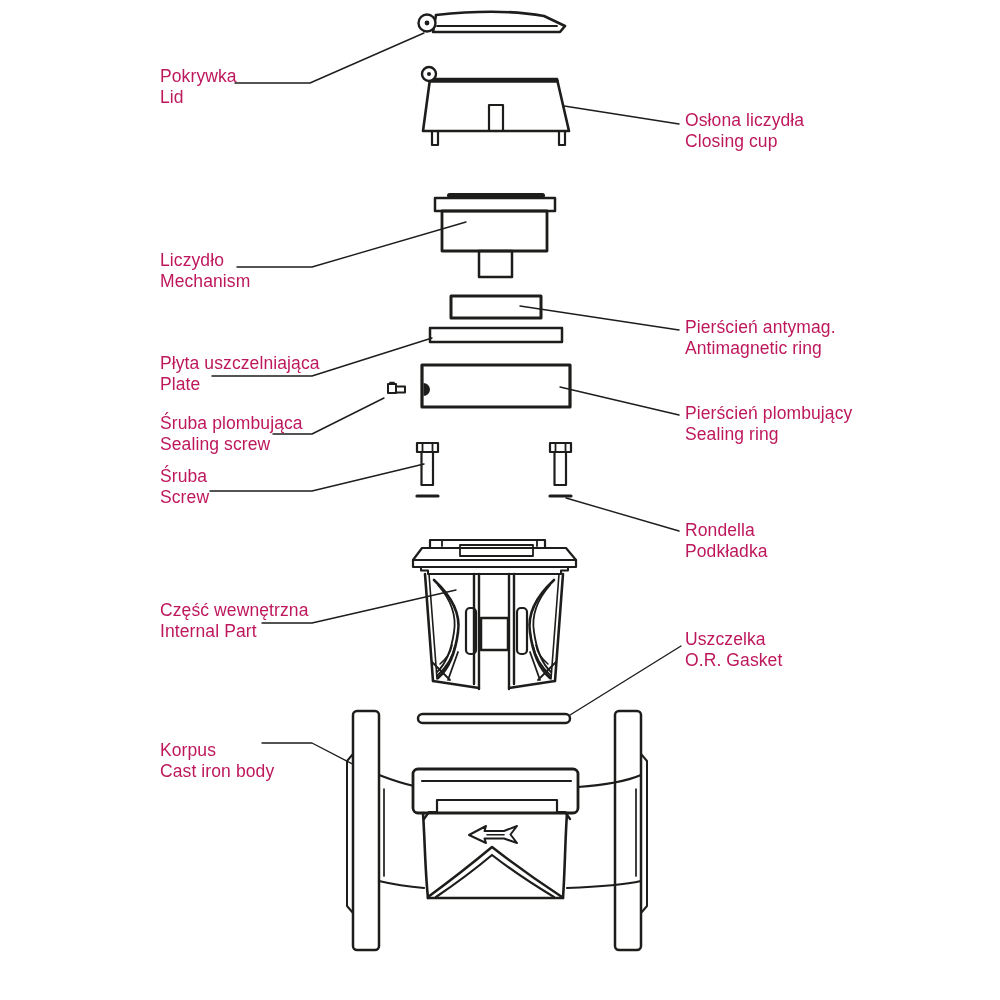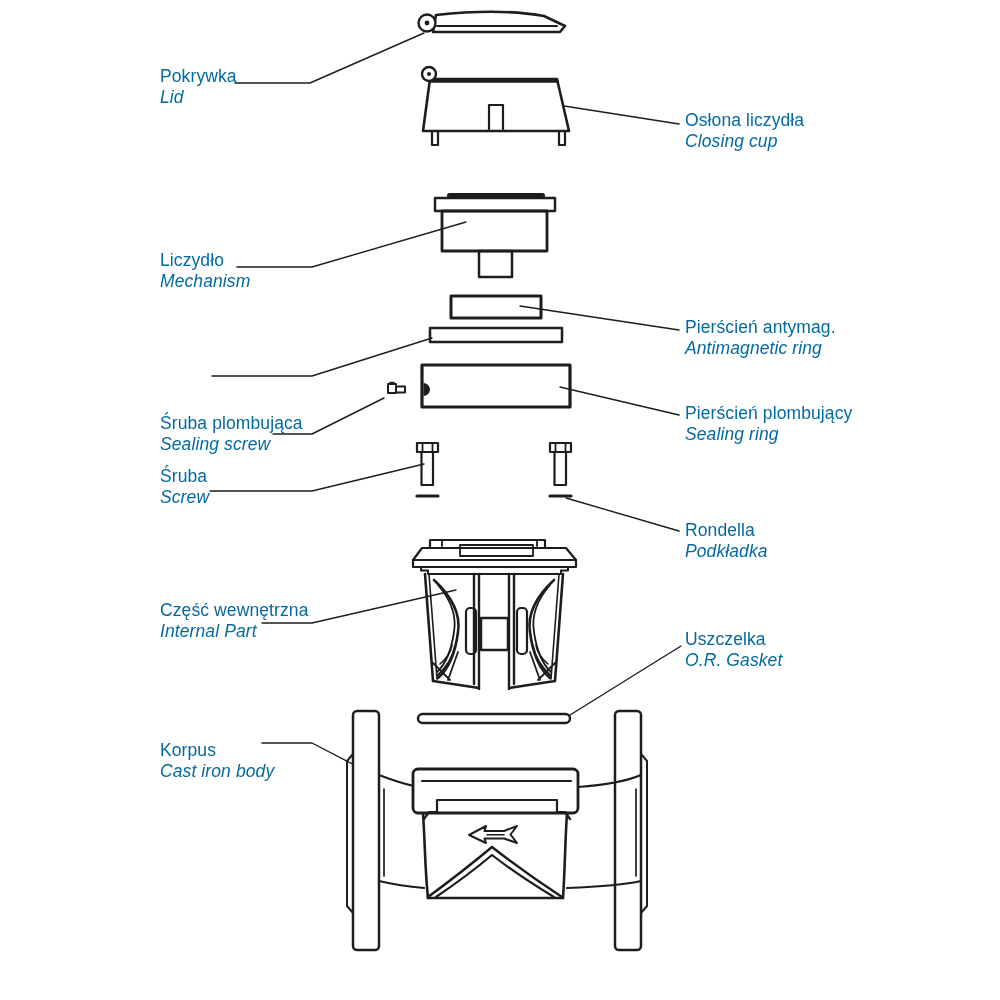--- a/index.html
+++ b/index.html
@@ -7,30 +7,30 @@
     width:1000px;height:1000px;
     background:#ffffff;
     font-family:"Liberation Sans", sans-serif;
     position:relative;
     overflow:hidden;
   }
   .stage{position:absolute;inset:0;width:1000px;height:1000px;}
   svg.diagram{position:absolute;left:0;top:0;}
   .label{
     position:absolute;
-    color:#0369a1;
+    color:#be185d;
     font-size:17.5px;
     line-height:20.5px;
     white-space:nowrap;
     letter-spacing:0.1px;
   }
   .label.col-left{left:160px;}
   .label.col-right{left:685px;}
   .label .primary{font-style:normal;}
-  .label .secondary{font-style:italic;}
+  .label .secondary{}
 </style>
 </head>
 <body>
 
 <div class="stage">
 
   <svg class="diagram" width="1000" height="1000" viewBox="0 0 1000 1000" fill="none" stroke="#1d1d1b" stroke-linecap="round" stroke-linejoin="round">
 
     <g stroke-width="1.4">
       <path d="M235,83 L310,83 L424,33"></path>
@@ -182,20 +182,24 @@
   <div class="label col-left" style="top:66px">
     <div class="primary">Pokrywka</div>
     <div class="secondary">Lid</div>
   </div>
 
   <div class="label col-left" style="top:250px">
     <div class="primary">Liczydło</div>
     <div class="secondary">Mechanism</div>
   </div>
 
+  <div class="label col-left" style="top:353px">
+    <div class="primary">Płyta uszczelniająca</div>
+    <div class="secondary">Plate</div>
+  </div>
 
   <div class="label col-left" style="top:413px">
     <div class="primary">Śruba plombująca</div>
     <div class="secondary">Sealing screw</div>
   </div>
 
   <div class="label col-left" style="top:466px">
     <div class="primary">Śruba</div>
     <div class="secondary">Screw</div>
   </div>

